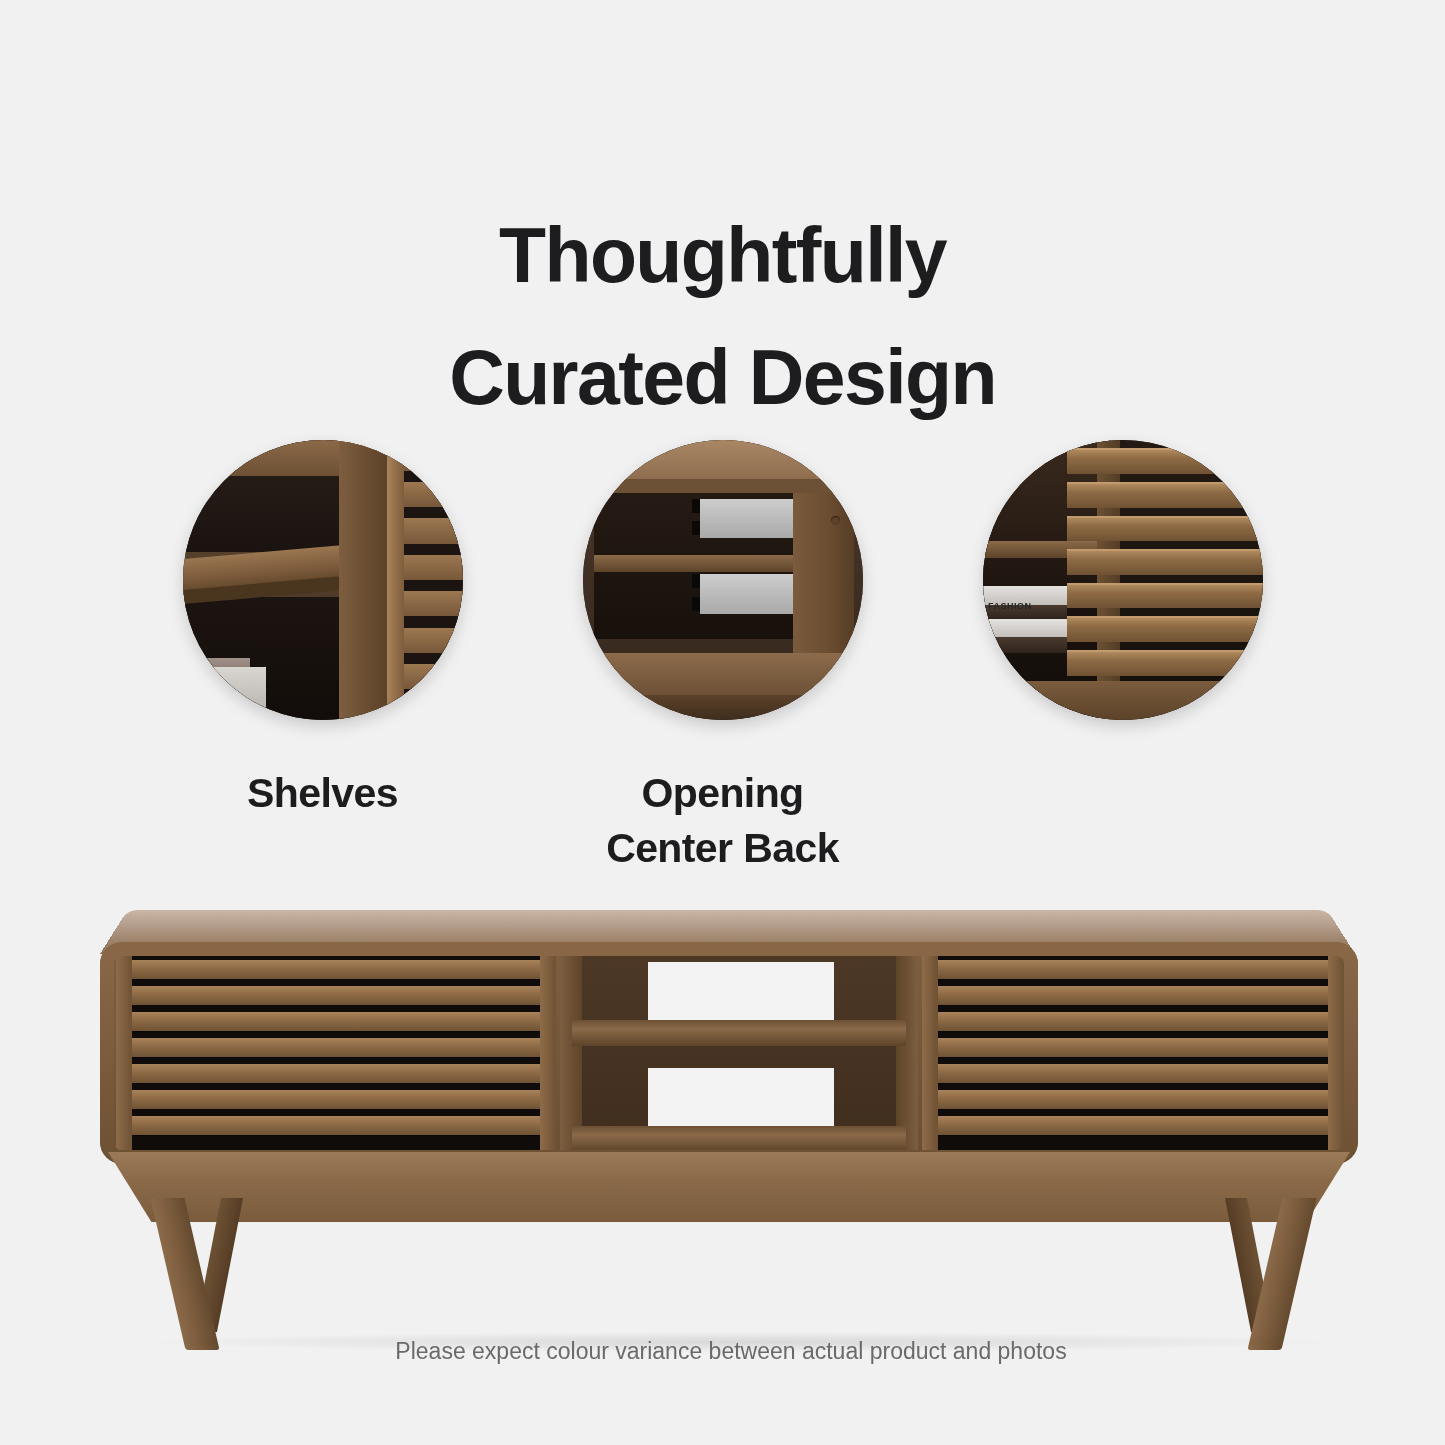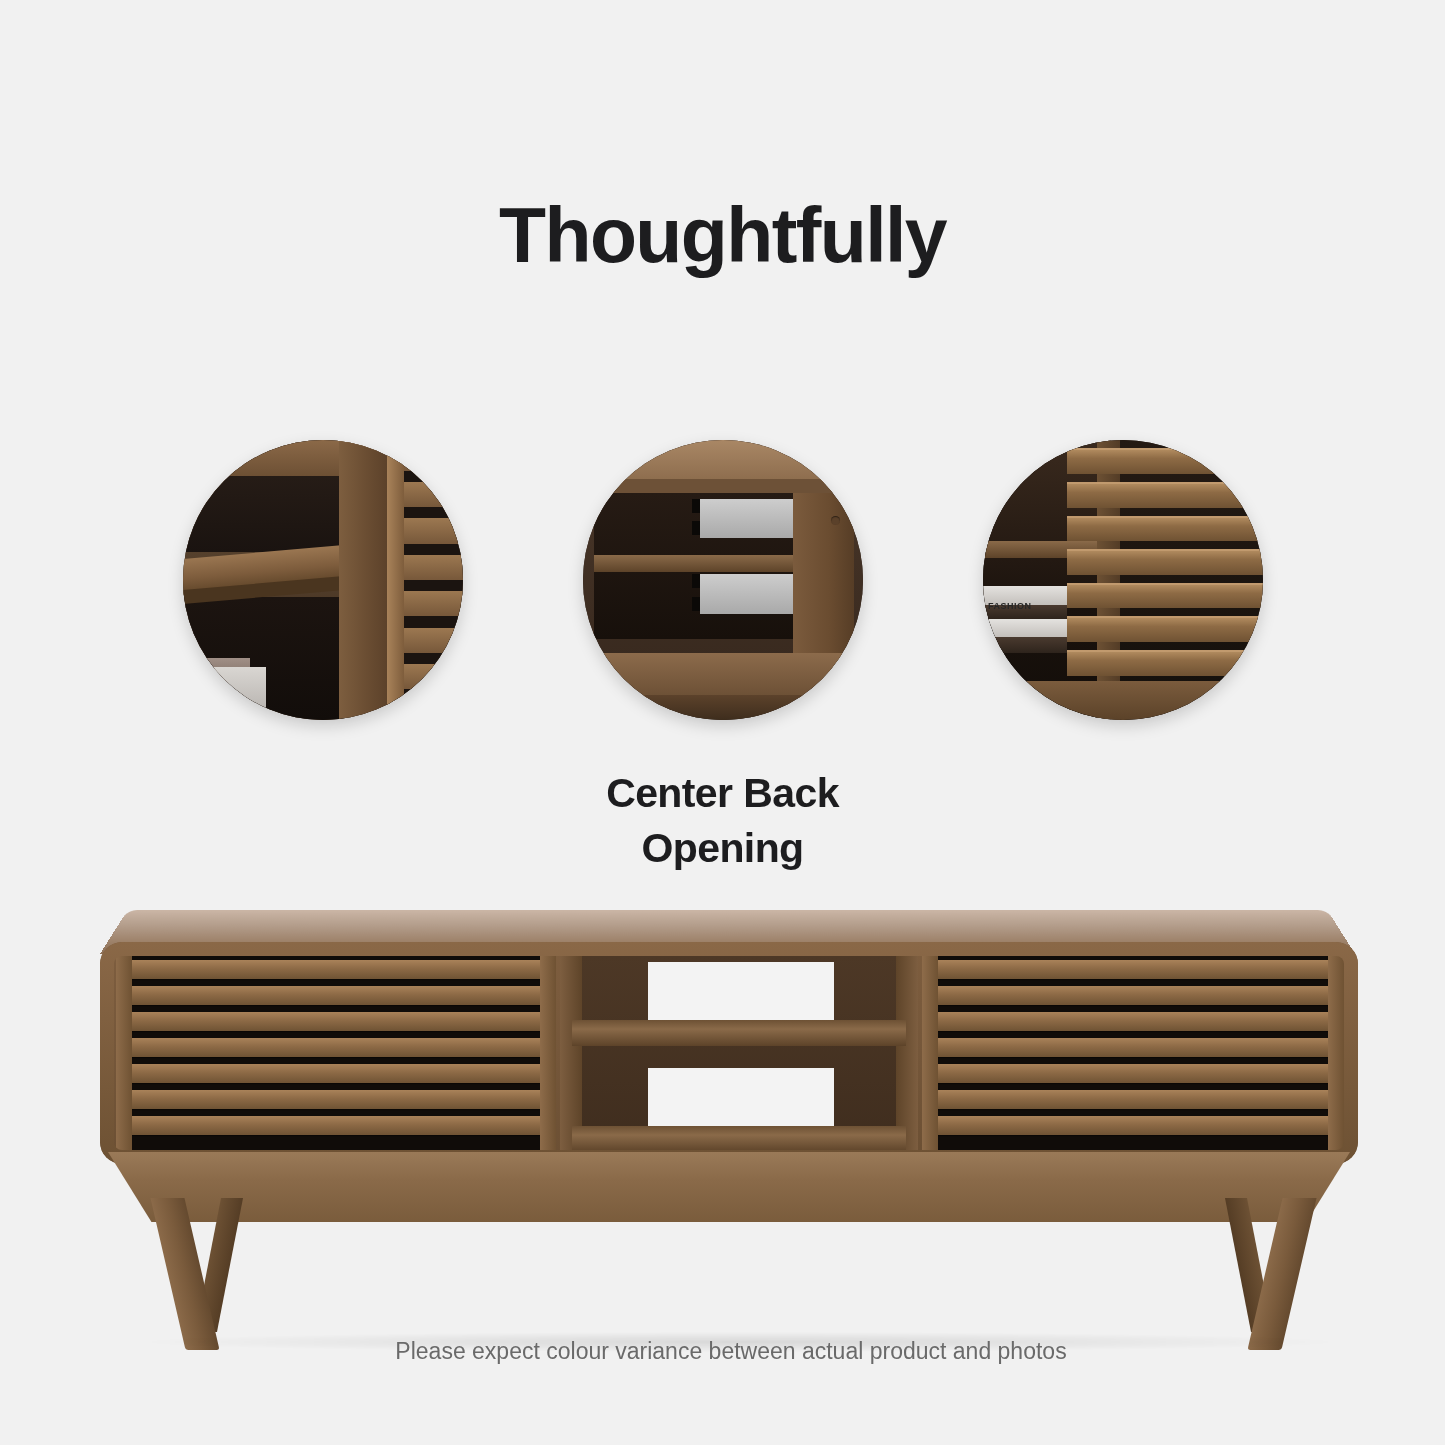--- a/index.html
+++ b/index.html
@@ -21,21 +21,21 @@
     left: 0;
     top: 132px;
     width: 1445px;
     text-align: center;
     font-size: 77px;
     line-height: 1.33;
     font-weight: bold;
     letter-spacing: -1.6px;
     color: #1d1d1f;
   }
-  .headline .hl-line { display: block; }
+  .headline .hl-line { display: block; margin-top: 20px; }
 
   
   .features {
     position: absolute;
     left: 0;
     top: 440px;
     width: 1445px;
     display: flex;
     justify-content: center;
     gap: 120px;
@@ -349,20 +349,21 @@
     line-height: 1.5;
     color: #6a6a6a;
   }
   .disclaimer .dl-line { display: block; padding-left: 17px; }
 </style>
 </head>
 <body>
 
 <h1 class="headline">
   <span class="hl-line">Thoughtfully</span>
+  <span class="hl-line">Curated Design</span>
 </h1>
 
 <div class="features">
 
   <div class="feature">
     <div class="circle">
       <div class="circle-art">
         <div class="c1-back"></div>
         <div class="c1-topwall"></div>
         <div class="c1-topwood"></div>
@@ -378,20 +379,21 @@
           <div class="c1-slat" style="top:28%"></div>
           <div class="c1-slat" style="top:41%"></div>
           <div class="c1-slat" style="top:54%"></div>
           <div class="c1-slat" style="top:67%"></div>
           <div class="c1-slat" style="top:80%"></div>
           <div class="c1-slat-front"></div>
         </div>
       </div>
     </div>
     <div class="feature-label">
+      <span class="fl-line">Shelves</span>
     </div>
   </div>
 
   <div class="feature">
     <div class="circle">
       <div class="circle-art">
         <div class="c2-back"></div>
         <div class="c2-cavity"></div>
         <div class="c2-grey" style="left:42%; top:21%; width:36%;"></div>
         <div class="c2-grey" style="left:42%; top:48%; width:36%;"></div>
@@ -402,22 +404,22 @@
         <div class="c2-mid-shelf"></div>
         <div class="c2-panel-r"></div>
         <div class="c2-screw"></div>
         <div class="c2-top"></div>
         <div class="c2-topedge"></div>
         <div class="c2-bottom"></div>
         <div class="c2-bottom2"></div>
       </div>
     </div>
     <div class="feature-label">
+      <span class="fl-line">Opening</span>
       <span class="fl-line">Center Back</span>
-      <span class="fl-line">Opening</span>
     </div>
   </div>
 
   <div class="feature">
     <div class="circle">
       <div class="circle-art">
         <div class="c3-back"></div>
         <div class="c3-interior"></div>
         <div class="c3-int-shelf"></div>
         <div class="c3-books">

